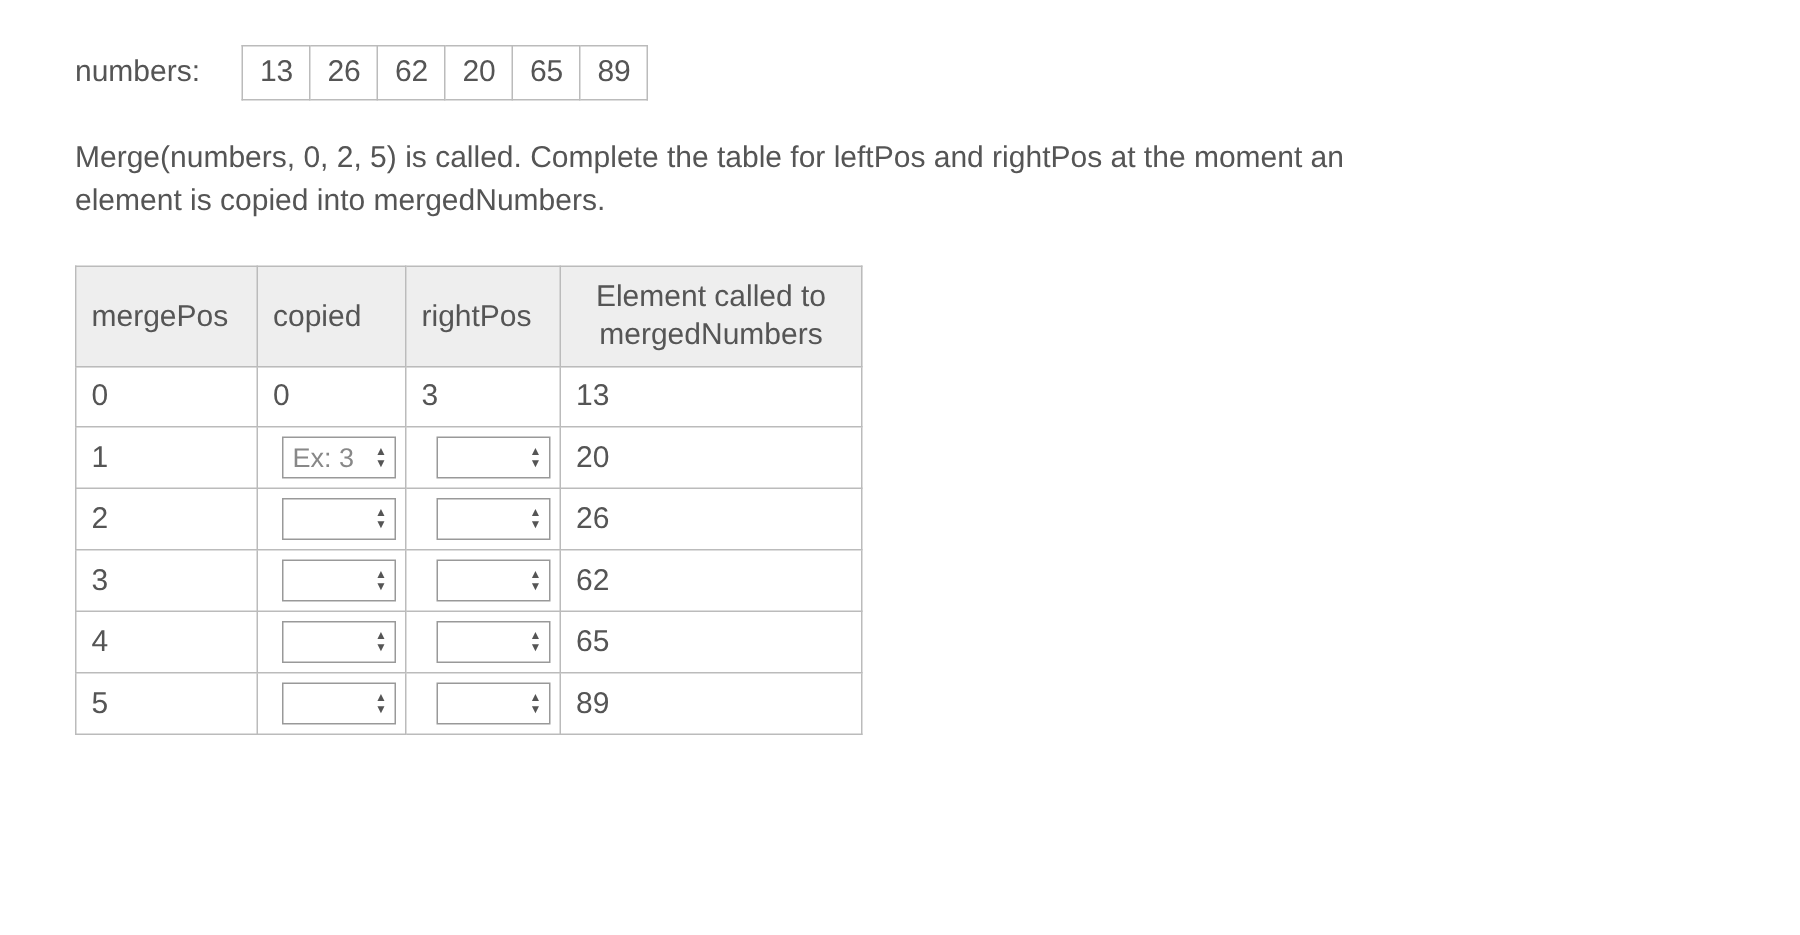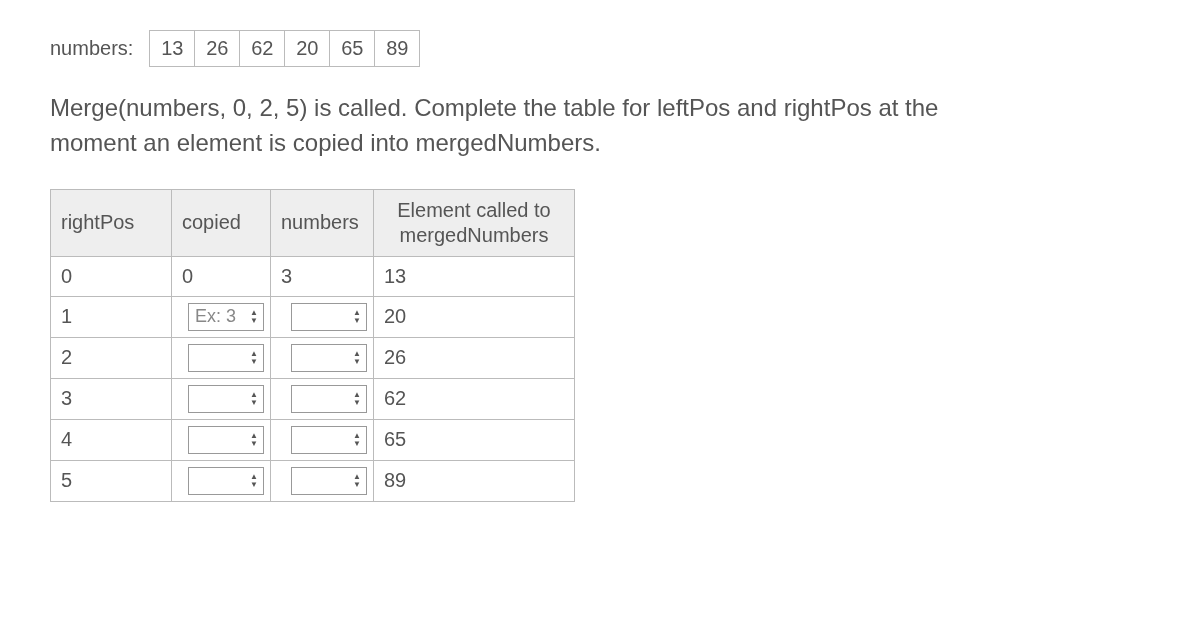--- a/index.html
+++ b/index.html
@@ -6,40 +6,40 @@
     margin: 0;
     padding: 30px 50px;
     font-family: Arial, Helvetica, sans-serif;
     font-size: 20px;
     color: #555;
     background: #fff;
   }
   .top-row {
     display: flex;
     align-items: center;
-    gap: 16px;
+    gap: 28px;
     margin-bottom: 24px;
   }
   .numbers-label {
     font-size: 20px;
     color: #555;
   }
   .numbers-table {
     border-collapse: collapse;
   }
   .numbers-table td {
     border: 1px solid #bbb;
     padding: 6px 10px;
     font-size: 20px;
     color: #555;
     text-align: center;
     min-width: 24px;
   }
   .instructions {
-    font-size: 24px;
+    font-size: 20px;
     color: #555;
     line-height: 1.45;
     margin-bottom: 28px;
     max-width: 900px;
   }
   .main-table {
     border-collapse: collapse;
   }
   .main-table th, .main-table td {
     border: 1px solid #bbb;
@@ -114,23 +114,23 @@
     </tr>
   </tbody>
     </table>
 </div>
 
 <div class="instructions">Merge(numbers, 0, 2, 5) is called. Complete the table for leftPos and rightPos at the moment an element is copied into mergedNumbers.</div>
 
 <table class="main-table">
   <thead>
     <tr>
-      <th class="col-mergepos">rightPos</th>
+      <th class="col-mergepos">mergePos</th>
       <th class="col-leftpos">copied</th>
-      <th class="col-rightpos">numbers</th>
+      <th class="col-rightpos">rightPos</th>
       <th class="col-element">
         <span>Element called to</span><br>
         <span>mergedNumbers</span>
       </th>
     </tr>
   </thead>
   <tbody>
 
     <tr>
       <td class="cell-pad">0</td>

